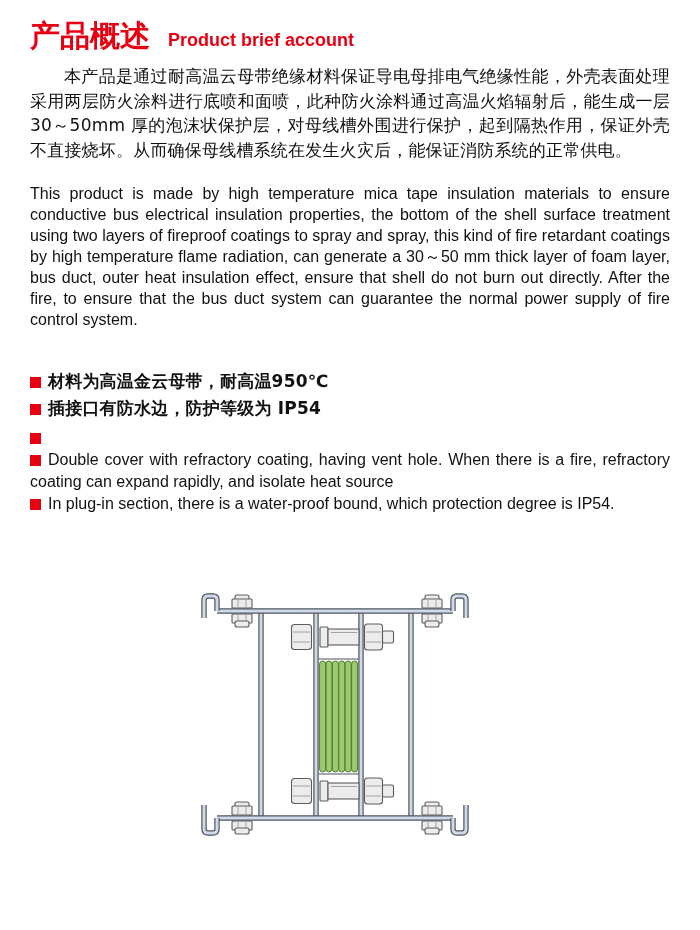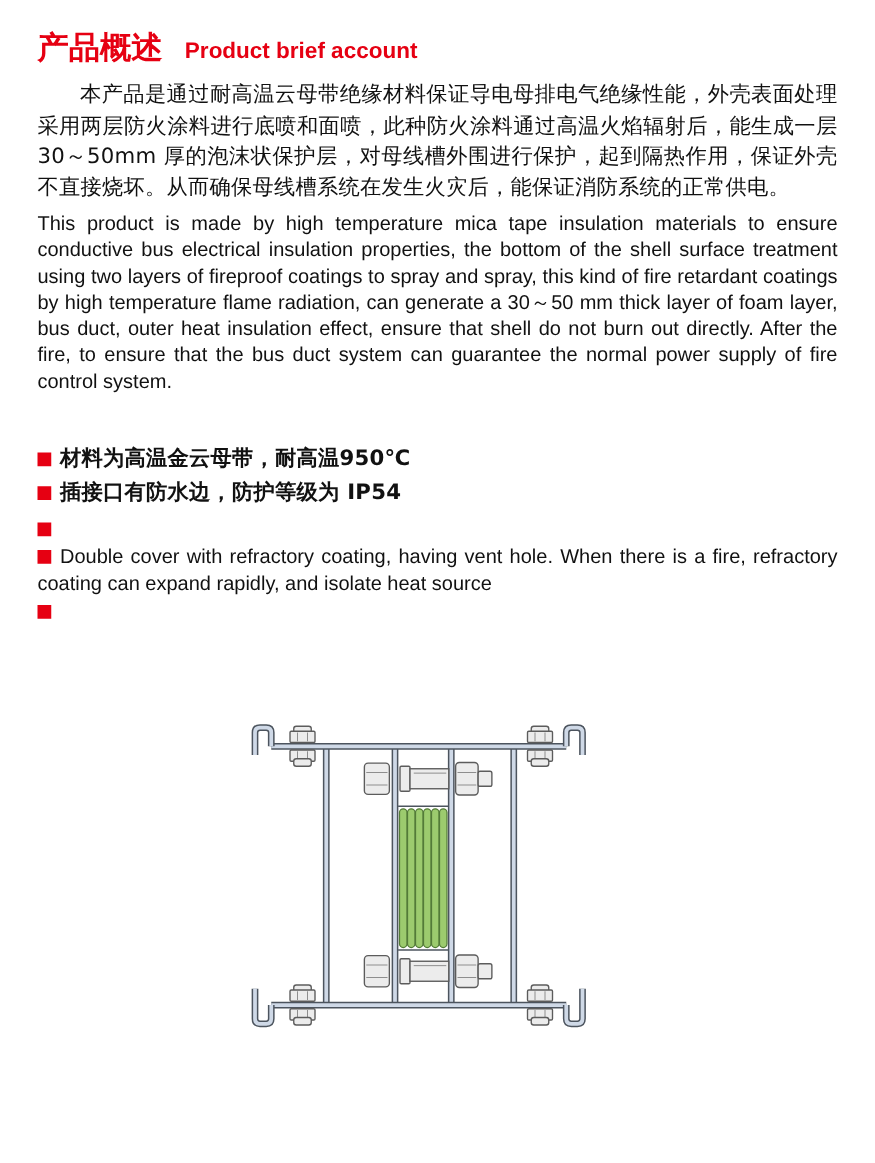--- a/index.html
+++ b/index.html
@@ -14,29 +14,29 @@
   }
   *{box-sizing:border-box;}
   html,body{margin:0;padding:0;}
   body{
     width:700px;height:930px;background:#ffffff;overflow:hidden;
     font-family:"Liberation Sans","DejaVu Sans",sans-serif;
     color:var(--text);
   }
   .page{padding:20px 30px 0 30px;}
   h1{margin:0 0 9px 0;color:var(--accent);font-weight:bold;line-height:30px;white-space:nowrap;}
-  .t-zh{font-size:25px;font-family:"DejaVu Sans",sans-serif;font-weight:700;}
+  .t-zh{font-size:30px;font-family:"DejaVu Sans",sans-serif;font-weight:700;}
   .t-en{font-size:18px;margin-left:9px;font-weight:600;}
   .p-zh{
     margin:0;font-size:17px;line-height:24.5px;font-weight:400;
     text-align:justify;text-indent:2em;letter-spacing:0.2px;
     font-family:"DejaVu Sans",sans-serif;
   }
   .p-en{
-    margin:7px 0 0 0;font-size:16px;line-height:21px;text-align:justify;
+    margin:21px 0 0 0;font-size:16px;line-height:21px;text-align:justify;
   }
   .features{margin-top:38px;}
   .feat{margin:0;text-align:justify;}
   .feat-zh{font-size:17px;line-height:27px;font-weight:700;font-family:"DejaVu Sans",sans-serif;letter-spacing:0.2px;}
   .feat-en{font-size:16px;line-height:22px;}
   .features-en{margin-top:5px;}
   .sq{
     display:inline-block;width:11px;height:11px;background:var(--accent);
     margin-right:7px;vertical-align:baseline;position:relative;top:0.5px;
   }
@@ -64,21 +64,21 @@
   <p class="p-en">This product is made by high temperature mica tape insulation materials to ensure conductive bus electrical insulation properties, the bottom of the shell surface treatment using two layers of fireproof coatings to spray and spray, this kind of fire retardant coatings by high temperature flame radiation, can generate a 30～50 mm thick layer of foam layer, bus duct, outer heat insulation effect, ensure that shell do not burn out directly. After the fire, to ensure that the bus duct system can guarantee the normal power supply of fire control system.</p>
 
   <div class="features">
     <div class="features-zh">
       <p class="feat feat-zh"><span class="sq"></span><span>材料为高温金云母带，耐高温950℃</span></p>
       <p class="feat feat-zh"><span class="sq"></span><span>插接口有防水边，防护等级为 IP54</span></p>
     </div>
     <div class="features-en">
       <p class="feat feat-en"><span class="sq"></span></p>
       <p class="feat feat-en"><span class="sq"></span><span>Double cover with refractory coating, having vent hole. When there is a fire, refractory coating can expand rapidly, and isolate heat source</span></p>
-      <p class="feat feat-en"><span class="sq"></span></p>
+      <p class="feat feat-en"><span class="sq"></span><span>In plug-in section, there is a water-proof bound, which protection degree is IP54.</span></p>
     </div>
   </div>
 
   <div class="diagram">
     <svg width="310" height="270" viewBox="0 0 310 270">
       <defs>
         <path id="rail-top" d="M22,26 H258"></path>
         <path id="rail-bottom" d="M22,233 H258"></path>
         <path id="hook-tl" d="M22,26 V15 Q22,11 18,11 H13 Q9,11 9,15 V33"></path>
         <path id="hook-tr" d="M258,26 V15 Q258,11 262,11 H267 Q271,11 271,15 V33"></path>

